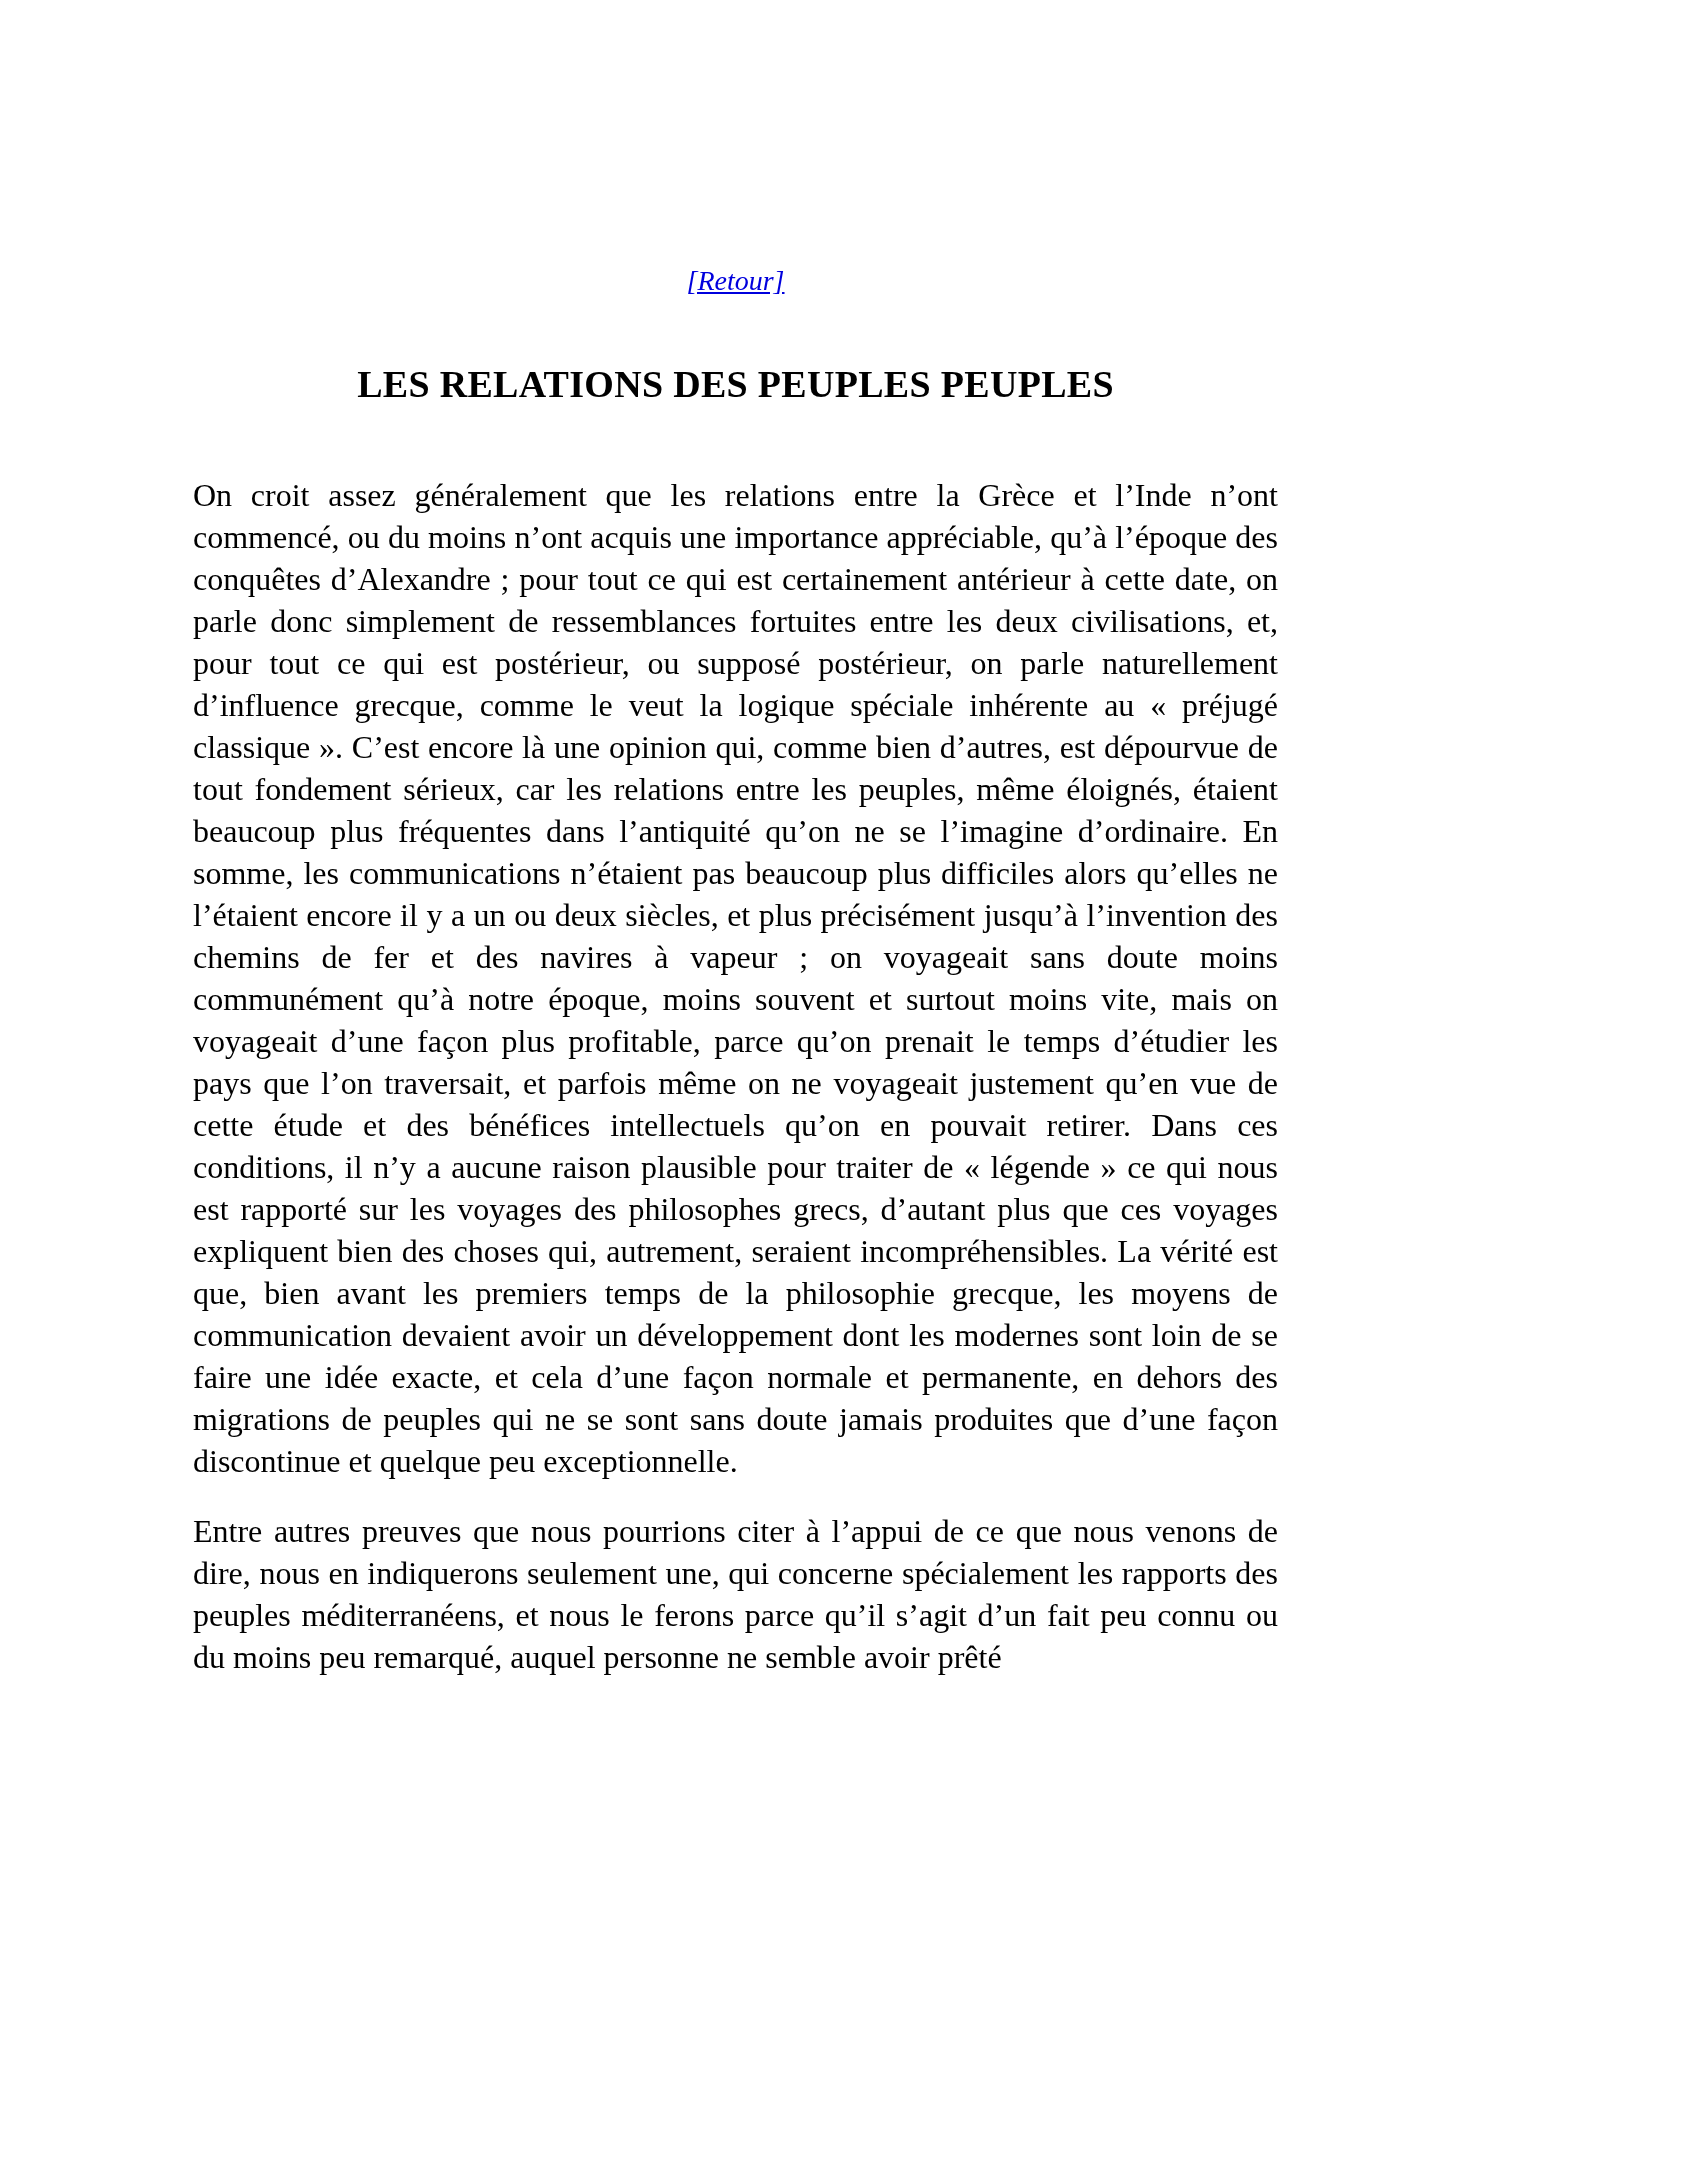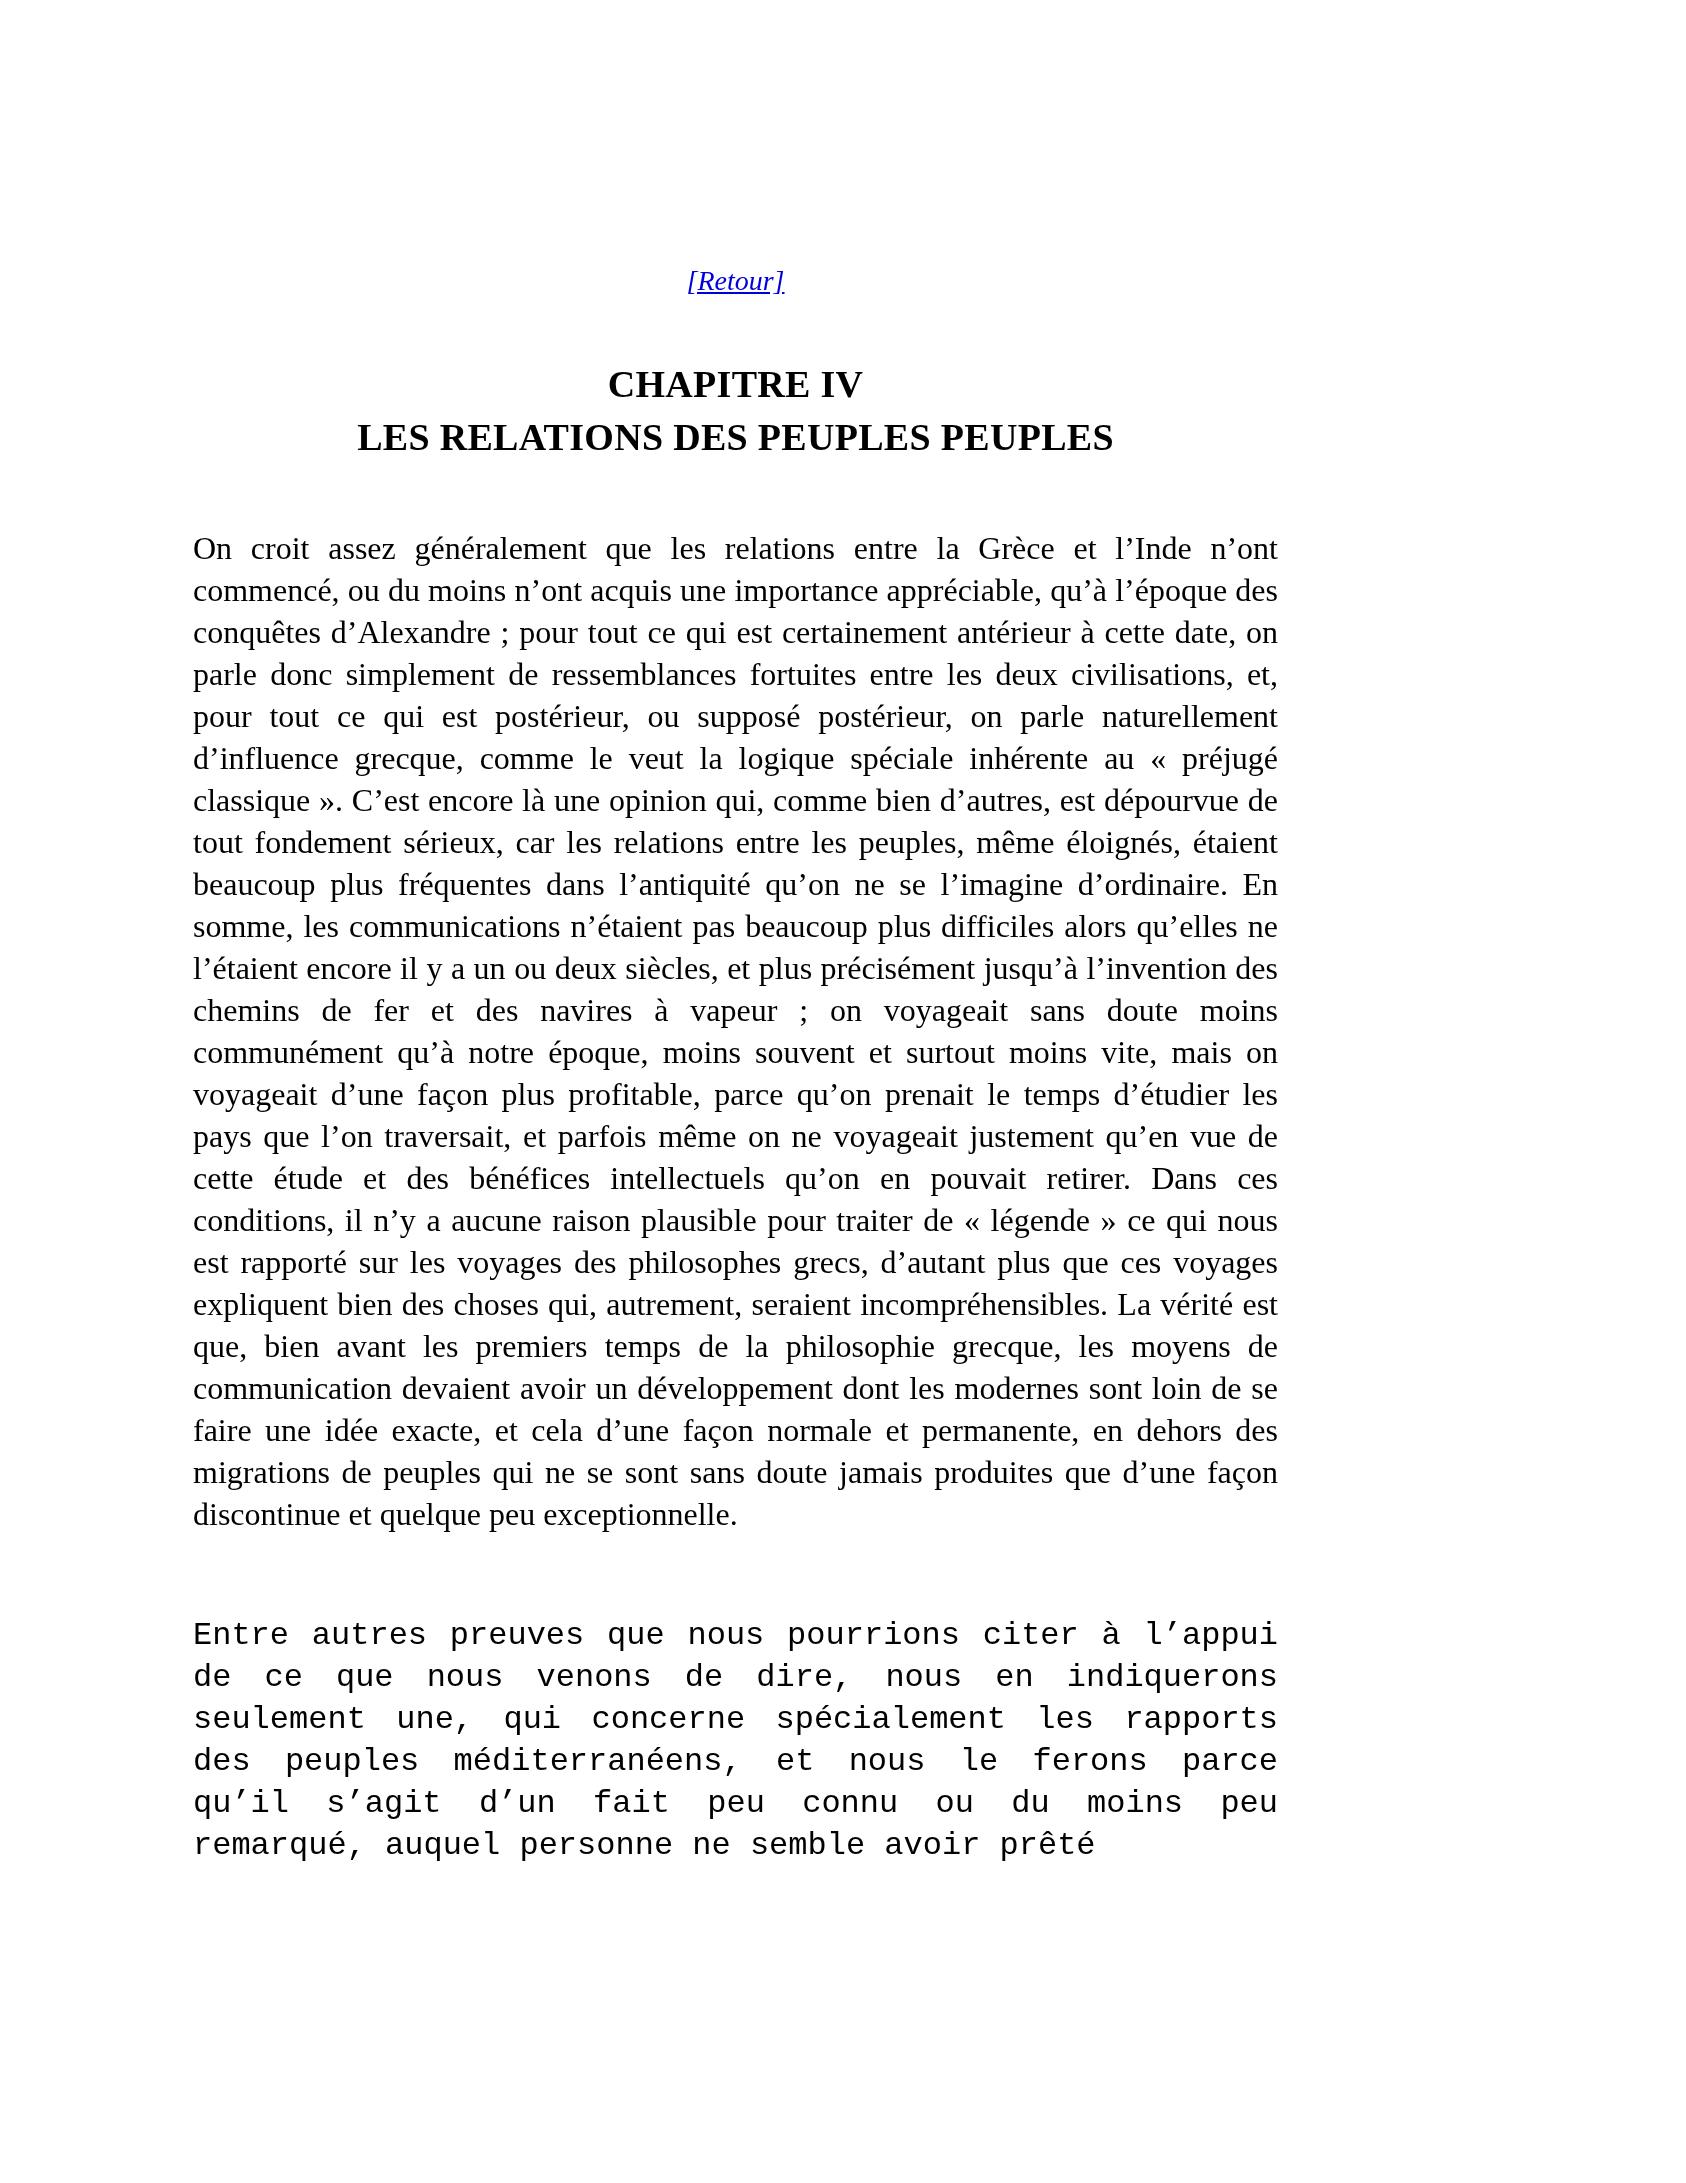--- a/index.html
+++ b/index.html
@@ -43,35 +43,33 @@
     margin-top: 63px;
   }
   .paragraphs p {
     margin: 0;
     font-size: 32px;
     line-height: 42px;
     text-align: justify;
     text-justify: inter-word;
   }
   .paragraphs p + p {
-    margin-top: 80px;
-    font-family: Liberation Mono, monospace;
+    margin-top: 28px;
   }
 </style>
 </head>
 <body>
 
 <div class="page">
 
   <div class="retour-wrap">
     <a href="#" class="retour-link">[Retour]</a>
   </div>
 
   <h1 class="chapter-title">
-    <span class="title-line">CHAPITRE IV</span>
     <span class="title-line">LES RELATIONS DES PEUPLES PEUPLES</span>
   </h1>
 
   <div class="paragraphs">
     <p>On croit assez généralement que les relations entre la Grèce et l’Inde n’ont commencé, ou du moins n’ont acquis une importance appréciable, qu’à l’époque des conquêtes d’Alexandre ; pour tout ce qui est certainement antérieur à cette date, on parle donc simplement de ressemblances fortuites entre les deux civilisations, et, pour tout ce qui est postérieur, ou supposé postérieur, on parle naturellement d’influence grecque, comme le veut la logique spéciale inhérente au « préjugé classique ». C’est encore là une opinion qui, comme bien d’autres, est dépourvue de tout fondement sérieux, car les relations entre les peuples, même éloignés, étaient beaucoup plus fréquentes dans l’antiquité qu’on ne se l’imagine d’ordinaire. En somme, les communications n’étaient pas beaucoup plus difficiles alors qu’elles ne l’étaient encore il y a un ou deux siècles, et plus précisément jusqu’à l’invention des chemins de fer et des navires à vapeur ; on voyageait sans doute moins communément qu’à notre époque, moins souvent et surtout moins vite, mais on voyageait d’une façon plus profitable, parce qu’on prenait le temps d’étudier les pays que l’on traversait, et parfois même on ne voyageait justement qu’en vue de cette étude et des bénéfices intellectuels qu’on en pouvait retirer. Dans ces conditions, il n’y a aucune raison plausible pour traiter de « légende » ce qui nous est rapporté sur les voyages des philosophes grecs, d’autant plus que ces voyages expliquent bien des choses qui, autrement, seraient incompréhensibles. La vérité est que, bien avant les premiers temps de la philosophie grecque, les moyens de communication devaient avoir un développement dont les modernes sont loin de se faire une idée exacte, et cela d’une façon normale et permanente, en dehors des migrations de peuples qui ne se sont sans doute jamais produites que d’une façon discontinue et quelque peu exceptionnelle.</p>
     <p>Entre autres preuves que nous pourrions citer à l’appui de ce que nous venons de dire, nous en indiquerons seulement une, qui concerne spécialement les rapports des peuples méditerranéens, et nous le ferons parce qu’il s’agit d’un fait peu connu ou du moins peu remarqué, auquel personne ne semble avoir prêté</p>
   </div>
 
 </div>
 

